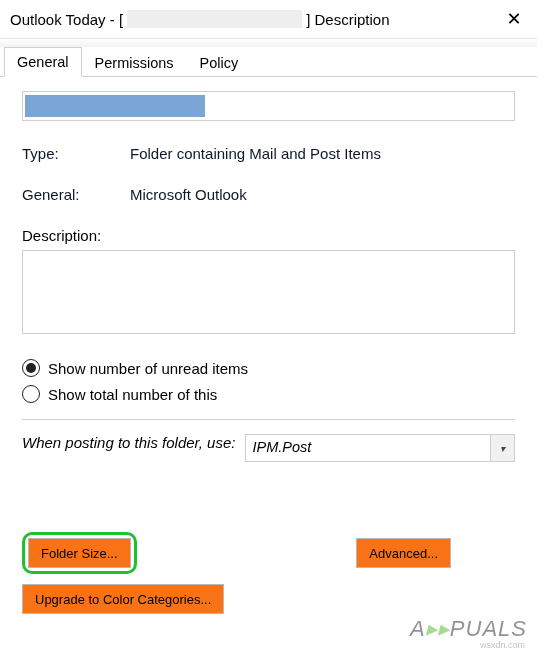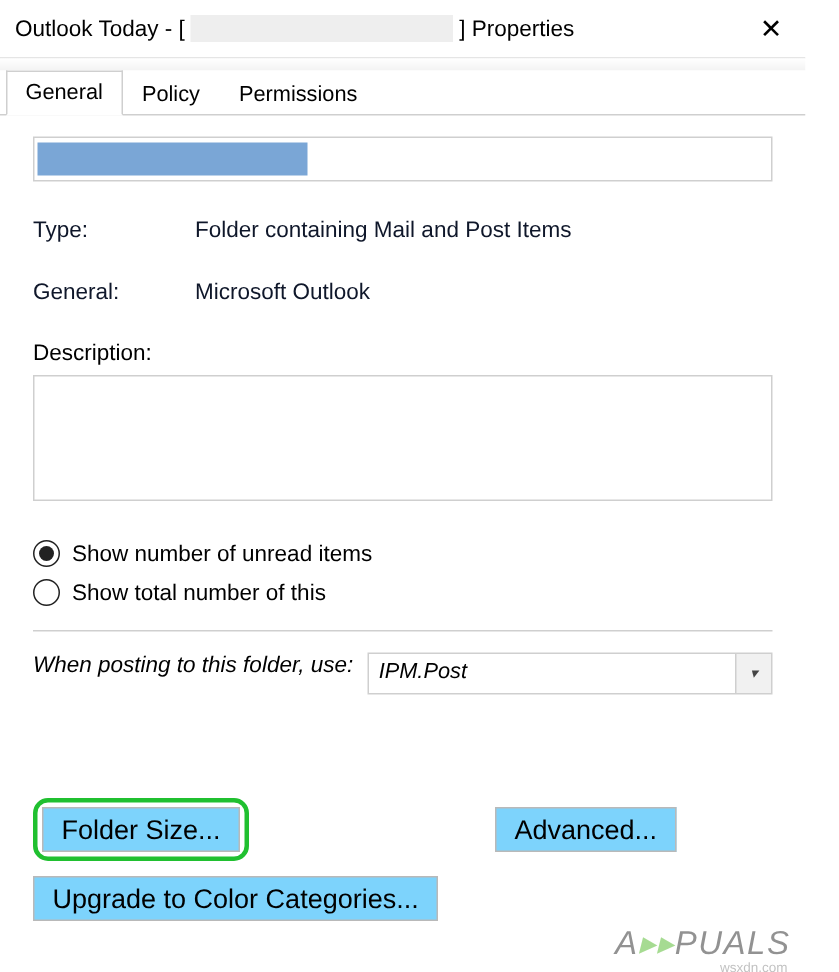--- a/index.html
+++ b/index.html
@@ -175,22 +175,22 @@
       display: flex;
       align-items: center;
       justify-content: center;
       font-size: 10px;
       color: #444;
     }
     .btn {
       height: 30px;
       padding: 0 12px;
       border: 1px solid #b9b9b9;
-      background: #7dd3fc;
-      font-size: 18px;
+      background: #f97316;
+      font-size: 13px;
       color: #000;
       display: inline-flex;
       align-items: center;
       cursor: pointer;
     }
     .buttons-area {
       position: absolute;
       left: 22px;
       right: 22px;
       bottom: 34px;
@@ -231,32 +231,32 @@
     }
   </style>
 </head>
 <body>
 
 <div class="window">
 
   <div class="titlebar">
     <span>Outlook Today - [</span>
     <span class="redact"></span>
-    <span>] Properties</span>
+    <span>] Description</span>
     <div class="close-btn">
       <span>✕</span>
     </div>
   </div>
   <div class="divider-line"></div>
   <div class="grad-strip"></div>
 
   <div class="tabstrip">
     <div class="tab active">General</div>
+    <div class="tab">Permissions</div>
     <div class="tab">Policy</div>
-    <div class="tab">Permissions</div>
   </div>
 
   <div class="panel">
 
     <div class="namebox">
       <div class="sel"></div>
     </div>
 
     <div class="row">
       <div class="lbl">Type:</div>

